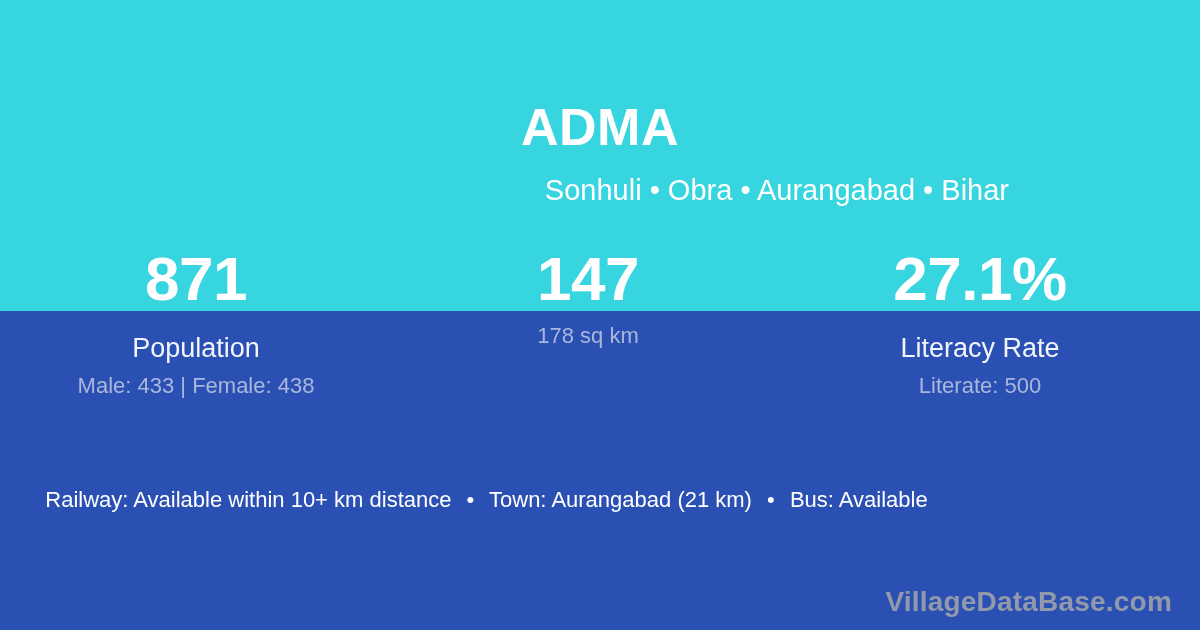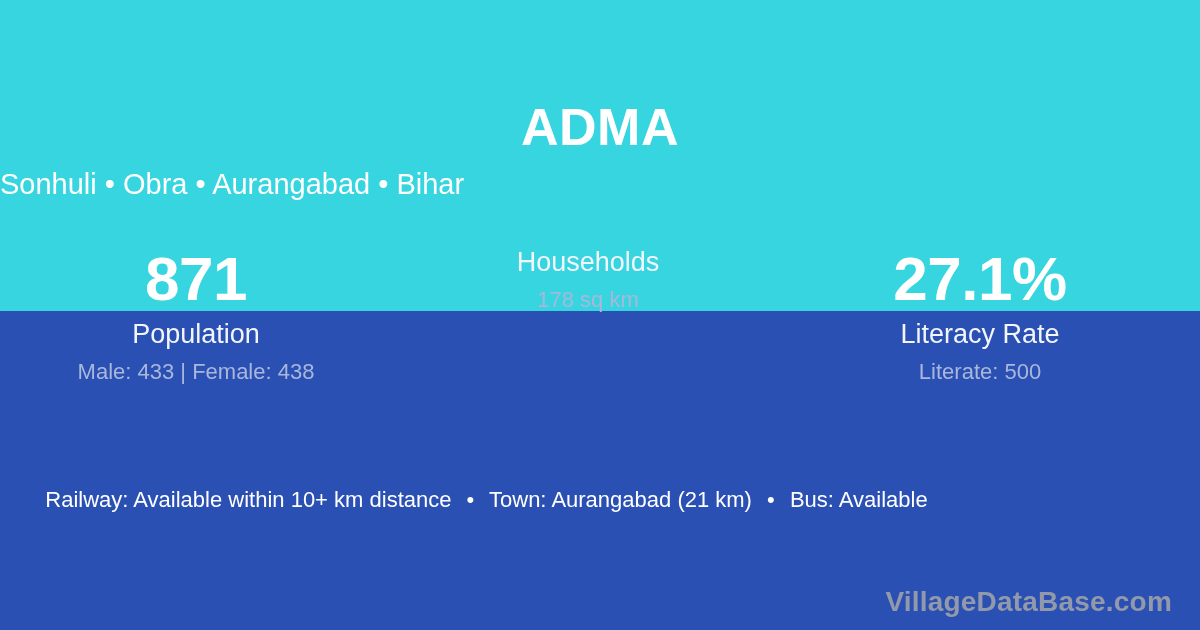--- a/index.html
+++ b/index.html
@@ -41,23 +41,23 @@
     text-align: center;
     font-size: 52px;
     font-weight: bold;
     color: #FFFFFF;
     letter-spacing: 0.5px;
     line-height: 94px;
   }
   .village-subtitle {
     position: absolute;
     left: 0;
-    top: 165px;
+    top: 171px;
     width: 1009px;
-    text-align: left;
+    text-align: right;
     font-size: 29px;
     font-weight: normal;
     color: #FFFFFF;
     line-height: 38px;
   }
 
   .stats-row {
     position: absolute;
     left: 0;
     top: 243px;
@@ -76,21 +76,21 @@
     color: #FFFFFF;
     line-height: 72px;
     letter-spacing: -0.5px;
   }
   .stat-label {
     display: block;
     font-size: 27px;
     font-weight: normal;
     color: #F2F5FC;
     line-height: 34px;
-    margin-top: 2px;
+    margin-top: 16px;
   }
   .stat-sub {
     display: block;
     font-size: 22px;
     font-weight: normal;
     color: #A9B7DB;
     line-height: 26px;
     margin-top: 8px;
   }
 
@@ -135,21 +135,21 @@
 
   <div class="stats-row">
 
     <div class="stat">
       <span class="stat-value">871</span>
       <span class="stat-label">Population</span>
       <span class="stat-sub">Male: 433 | Female: 438</span>
     </div>
 
     <div class="stat">
-      <span class="stat-label">Households</span>
+      <span class="stat-value">147</span>
       <span class="stat-sub">178 sq km</span>
     </div>
 
     <div class="stat">
       <span class="stat-value">27.1%</span>
       <span class="stat-label">Literacy Rate</span>
       <span class="stat-sub">Literate: 500</span>
     </div>
 
   </div>

